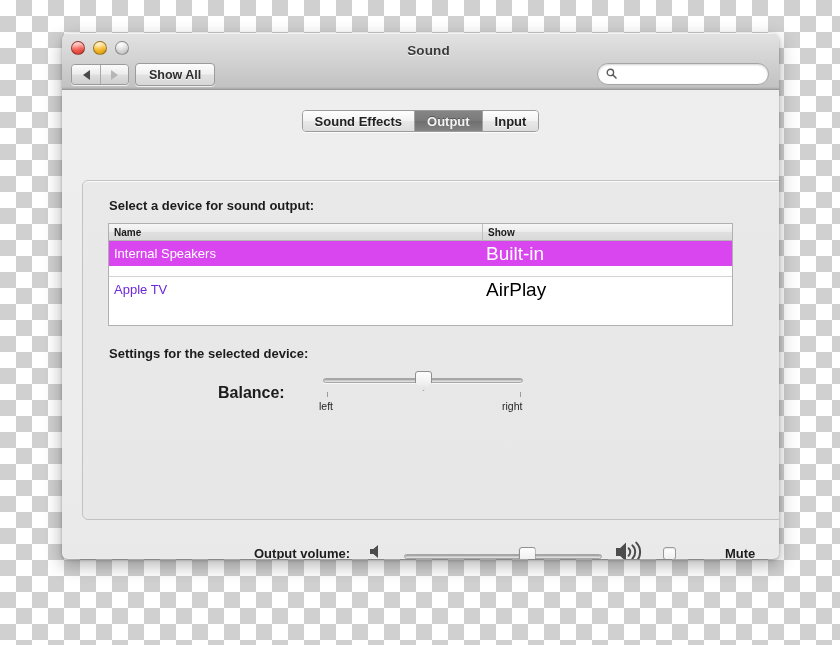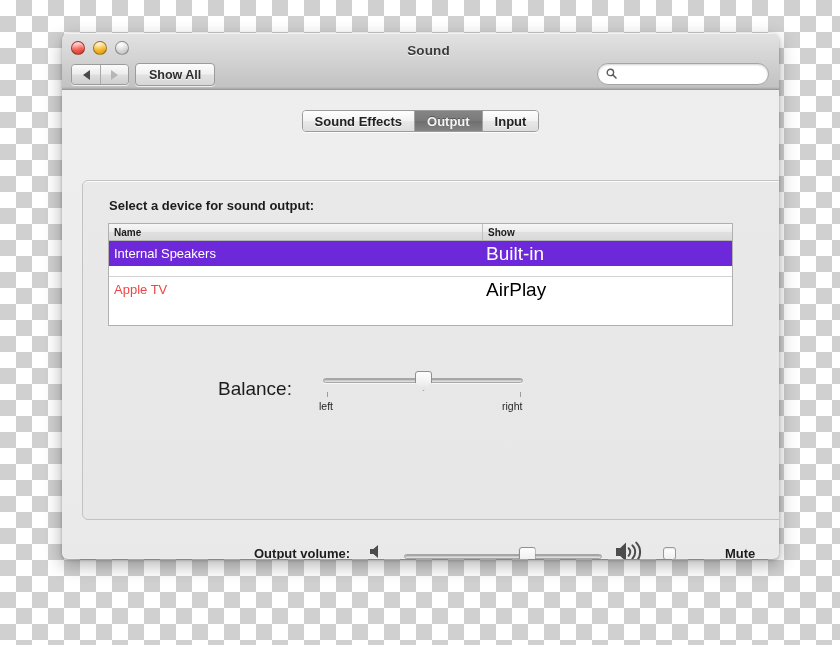--- a/index.html
+++ b/index.html
@@ -170,30 +170,30 @@
     border-bottom: 1px solid #b4b4b4;
   }
   .th {
     font-size: 10px; font-weight: 700; color: #1b1b1b;
     display: flex; align-items: center; padding-left: 5px;
   }
   .th.name { width: 374px; border-right: 1px solid #c0c0c0; }
   .th.type { flex: 1; }
 
   .trow { display: flex; height: 25px; align-items: center; }
-  .trow .c-name { width: 374px; padding-left: 5px; font-size: 13px; color: #ef4444; }
+  .trow .c-name { width: 374px; padding-left: 5px; font-size: 13px; color: #6d28d9; }
   .trow .c-type { flex: 1; padding-left: 3px; font-size: 19px; color: #000; }
-  .trow.selected { background: #6d28d9; }
+  .trow.selected { background: #d946ef; }
   .trow.selected .c-name, .trow.selected .c-type { color: #ffffff; }
   .rowgap { height: 11px; border-bottom: 1px solid #d3d3d3; }
 
   
   #balanceLabel {
-    position: absolute; left: 135px; top: 197px;
-    font-size: 19px; font-weight: 400; color: #1c1c1c;
+    position: absolute; left: 135px; top: 203px;
+    font-size: 16px; font-weight: 700; color: #1c1c1c;
   }
   .slider {
     position: absolute;
     height: 5px; border-radius: 3px;
     background: linear-gradient(to bottom, #acacac 0%, #c6c6c6 40%, #e6e6e6 100%);
     border: 1px solid #a6a6a6;
     box-shadow: inset 0 1px 1px rgba(0,0,0,0.10), 0 1px 0 rgba(255,255,255,0.7);
   }
   #balanceSlider { left: 240px; top: 197px; width: 200px; }
   .thumb {
@@ -327,20 +327,21 @@
           </div>
 
           <div class="rowgap"></div>
 
           <div class="trow">
             <div class="c-name">Apple TV</div>
             <div class="c-type">AirPlay</div>
           </div>
         </div>
 
+        <div class="section-label" id="settingsLabel">Settings for the selected device:</div>
 
         <div id="balanceLabel">Balance:</div>
 
         <div class="slider" id="balanceSlider">
           <div class="thumb" id="balanceThumb" style="left: 50%;"></div>
         </div>
         <div class="tick" id="balLeftTick"></div>
         <div class="tick" id="balRightTick"></div>
         <div class="tick-label" id="balLeftLabel">left</div>
         <div class="tick-label" id="balRightLabel">right</div>

